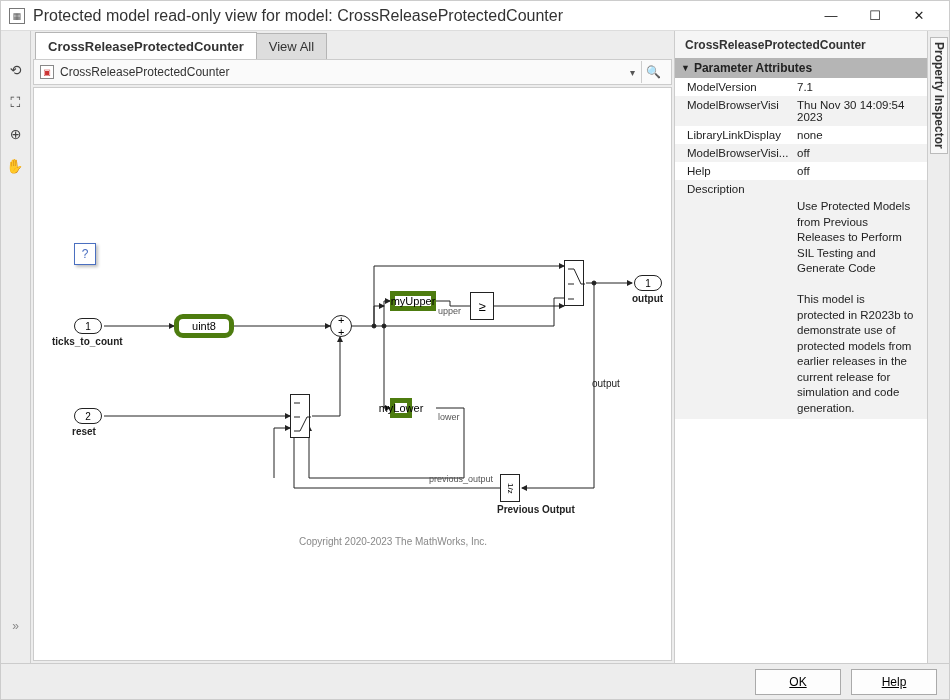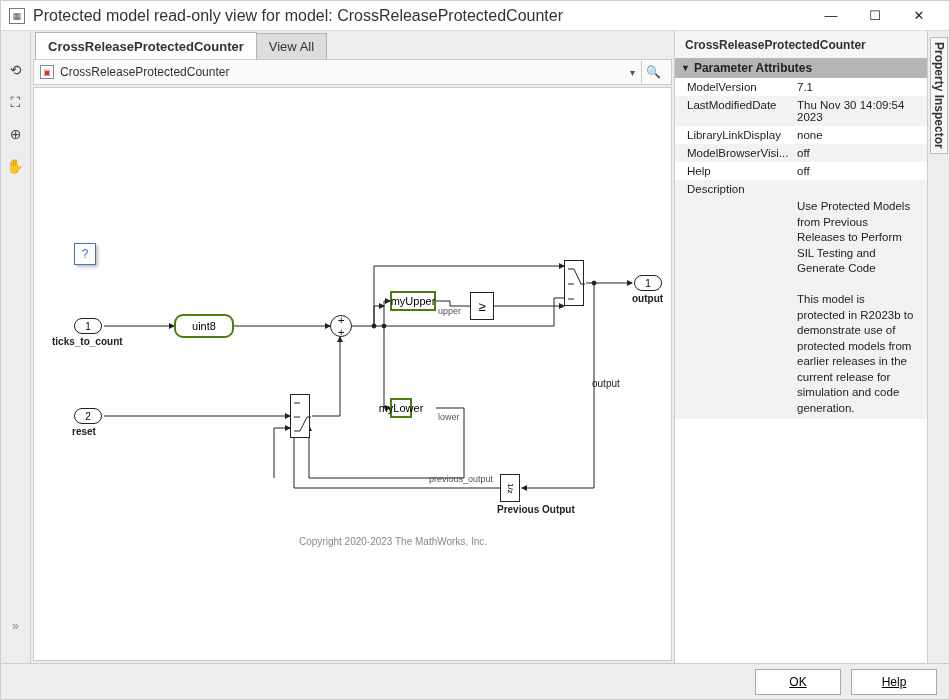--- a/index.html
+++ b/index.html
@@ -130,21 +130,21 @@
     background:#fff;
     border:1px solid #ccc;
     position: relative;
     overflow:hidden;
   }
   .canvas-svg { position:absolute; top:0; left:0; }
 
   .blk {
     position:absolute;
     background:#fff;
-    border:2px solid #4d7c0f;
+    border:5px solid #4d7c0f;
     display:flex; align-items:center; justify-content:center;
     font-size:11px;
   }
   .port {
     position:absolute;
     background:#fff;
     border:1px solid #222;
     border-radius: 8px;
     width: 28px; height:16px;
     display:flex; align-items:center; justify-content:center;
@@ -446,21 +446,21 @@
     <div class="sectionhdr">
       <span class="tri">▼</span>
       <span>Parameter Attributes</span>
     </div>
 
     <div class="proprow">
       <div class="k">ModelVersion</div>
       <div class="v">7.1</div>
     </div>
     <div class="proprow alt">
-      <div class="k">LastModifiedDate</div>
+      <div class="k">ModelBrowserVisi</div>
       <div class="v">Thu Nov 30 14:09:54 2023</div>
     </div>
     <div class="proprow">
       <div class="k">LibraryLinkDisplay</div>
       <div class="v">none</div>
     </div>
     <div class="proprow alt">
       <div class="k">ModelBrowserVisi...</div>
       <div class="v">off</div>
     </div>

